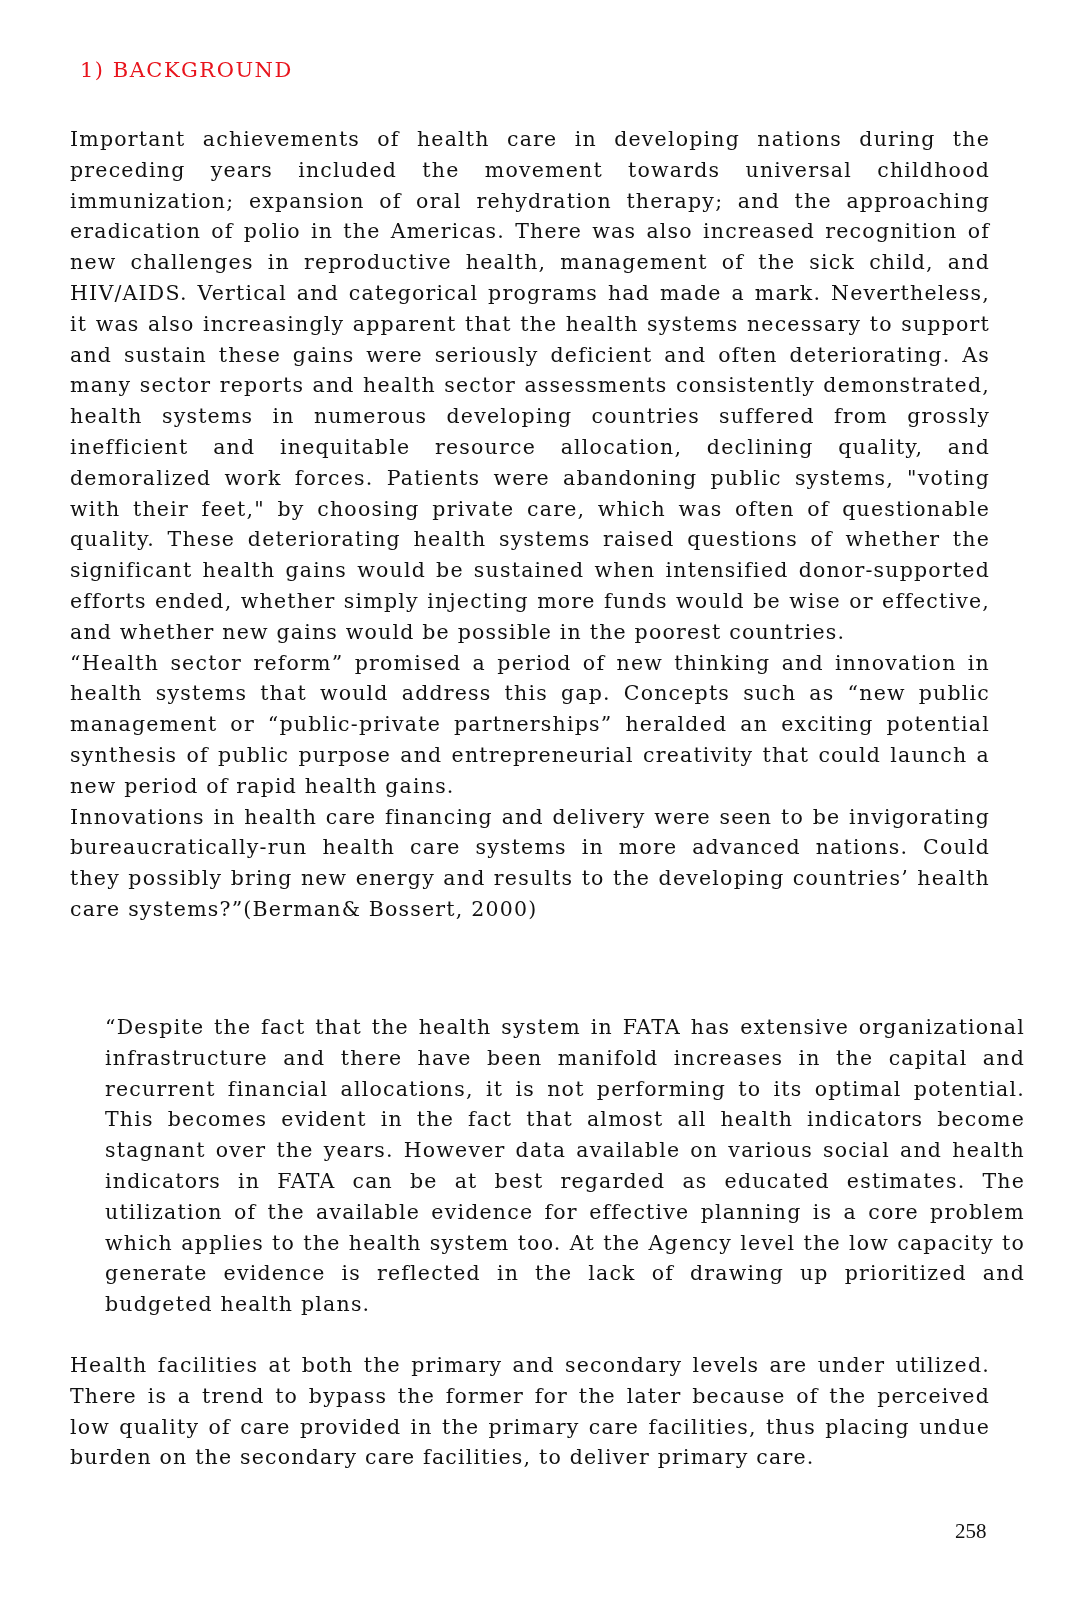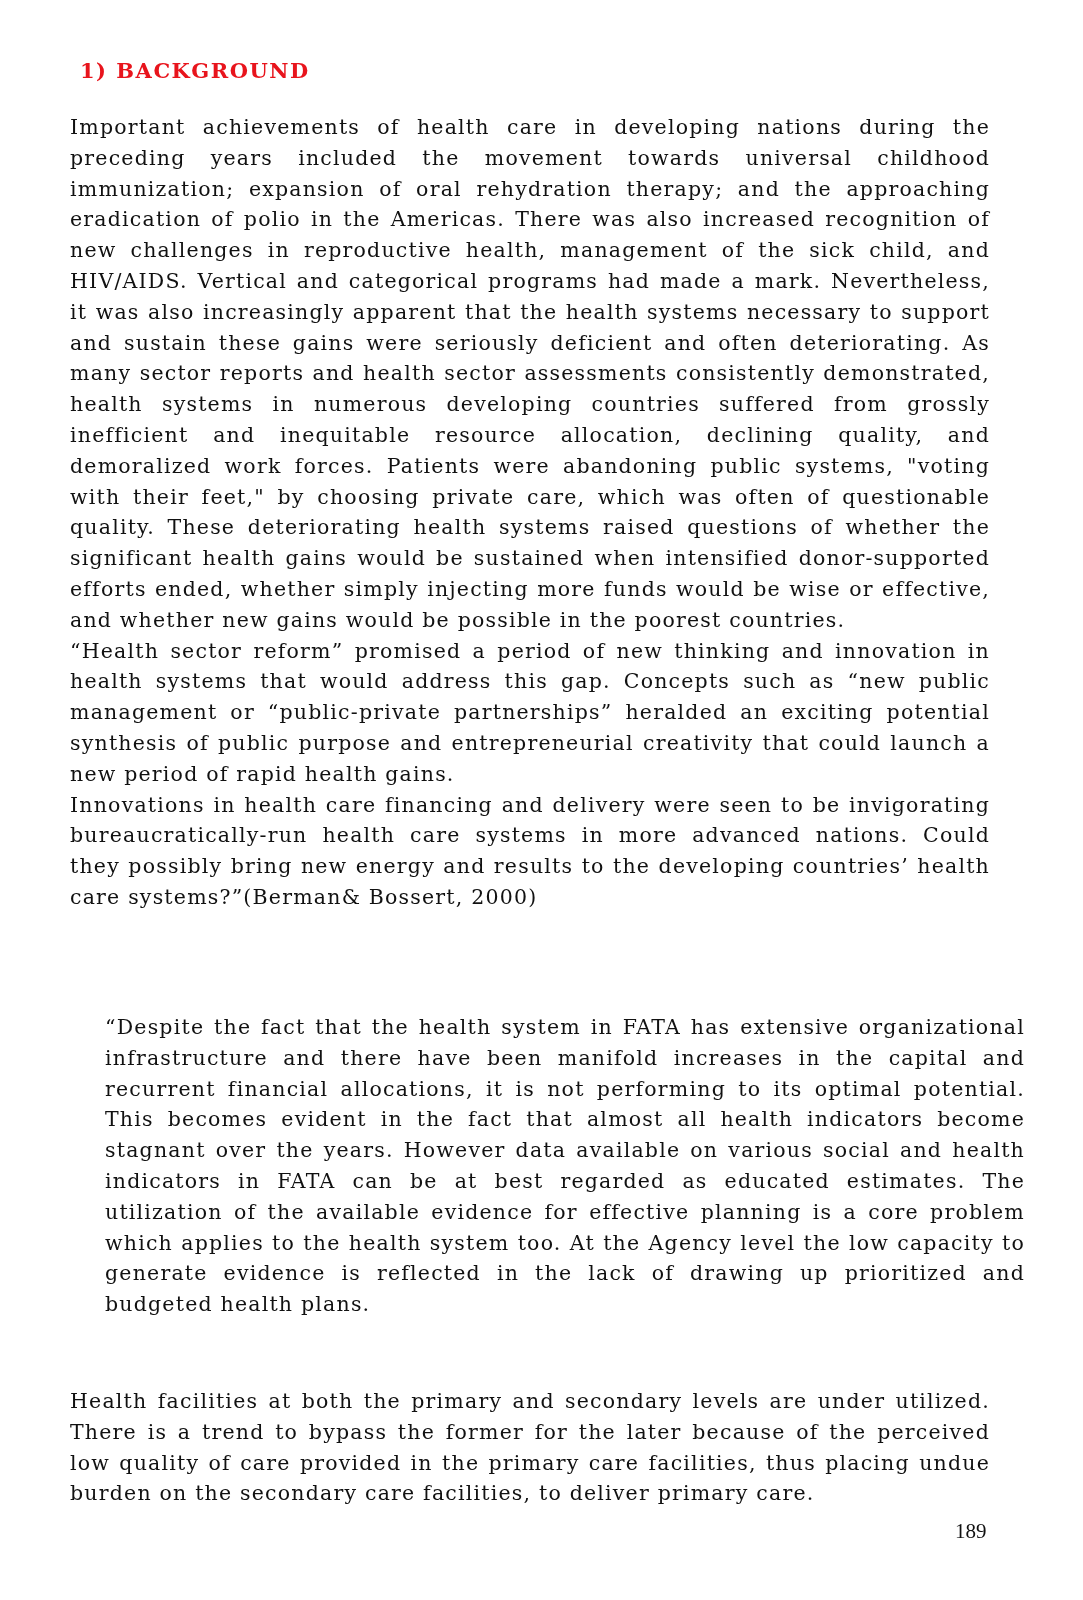--- a/index.html
+++ b/index.html
@@ -1,32 +1,32 @@
 <!DOCTYPE html>
 <html><head>
   <meta charset="utf-8">
   <style>
     html, body { margin: 0; padding: 0; background: #ffffff; }
     body { width: 1083px; height: 1600px; position: relative; overflow: hidden; }
     .page { position: absolute; left: 70px; top: 0; width: 920px; }
     .heading {
       position: absolute; left: 10px; top: 58px;
       font-family: "DejaVu Serif", "Liberation Serif", serif;
-      font-size: 21px; color: #e8141c; letter-spacing: 1.5px; margin: 0; font-weight: bold;
+      font-size: 21px; color: #e8141c; letter-spacing: 1.5px; margin: 0; font-weight: normal;
     }
     .para {
       position: absolute; left: 0; width: 920px;
       font-family: "DejaVu Serif", "Liberation Serif", serif;
       font-size: 20.5px; line-height: 30.8px; color: #111;
       text-align: justify; letter-spacing: 1.2px; margin: 0;
       text-align-last: left;
     }
-    .p1 { top: 112px; }
+    .p1 { top: 124px; }
     .p2 { top: 1012px; margin-left: 35px; }
-    .p3 { top: 1350px; margin-top: 36px; }
+    .p3 { top: 1350px; }
     .seg { display: block; }
     .page-number {
       position: absolute; left: 955px; top: 1519px;
       font-family: "Liberation Serif", serif; font-size: 21px; color: #111;
     }
   </style>
 </head>
 <body>
 
 <div class="page">
@@ -40,13 +40,13 @@
 
   <div class="para p2">
     <span class="seg">“Despite the fact that the health system in FATA has extensive organizational infrastructure and there have been manifold increases in the capital and recurrent financial allocations, it is not performing to its optimal potential. This becomes evident in the fact that almost all health indicators become stagnant over the years. However data available on various social and health indicators in FATA can be at best regarded as educated estimates. The utilization of the available evidence for effective planning is a core problem which applies to the health system too. At the Agency level the low capacity to generate evidence is reflected in the lack of drawing up prioritized and budgeted health plans.</span>
   </div>
 
   <div class="para p3">
     <span class="seg">Health facilities at both the primary and secondary levels are under utilized. There is a trend to bypass the former for the later because of the perceived low quality of care provided in the primary care facilities, thus placing undue  burden on the secondary care facilities,  to deliver primary care.</span>
   </div>
 </div>
 
-<div class="page-number">189</div>
+<div class="page-number">258</div>
 
 </body></html>

